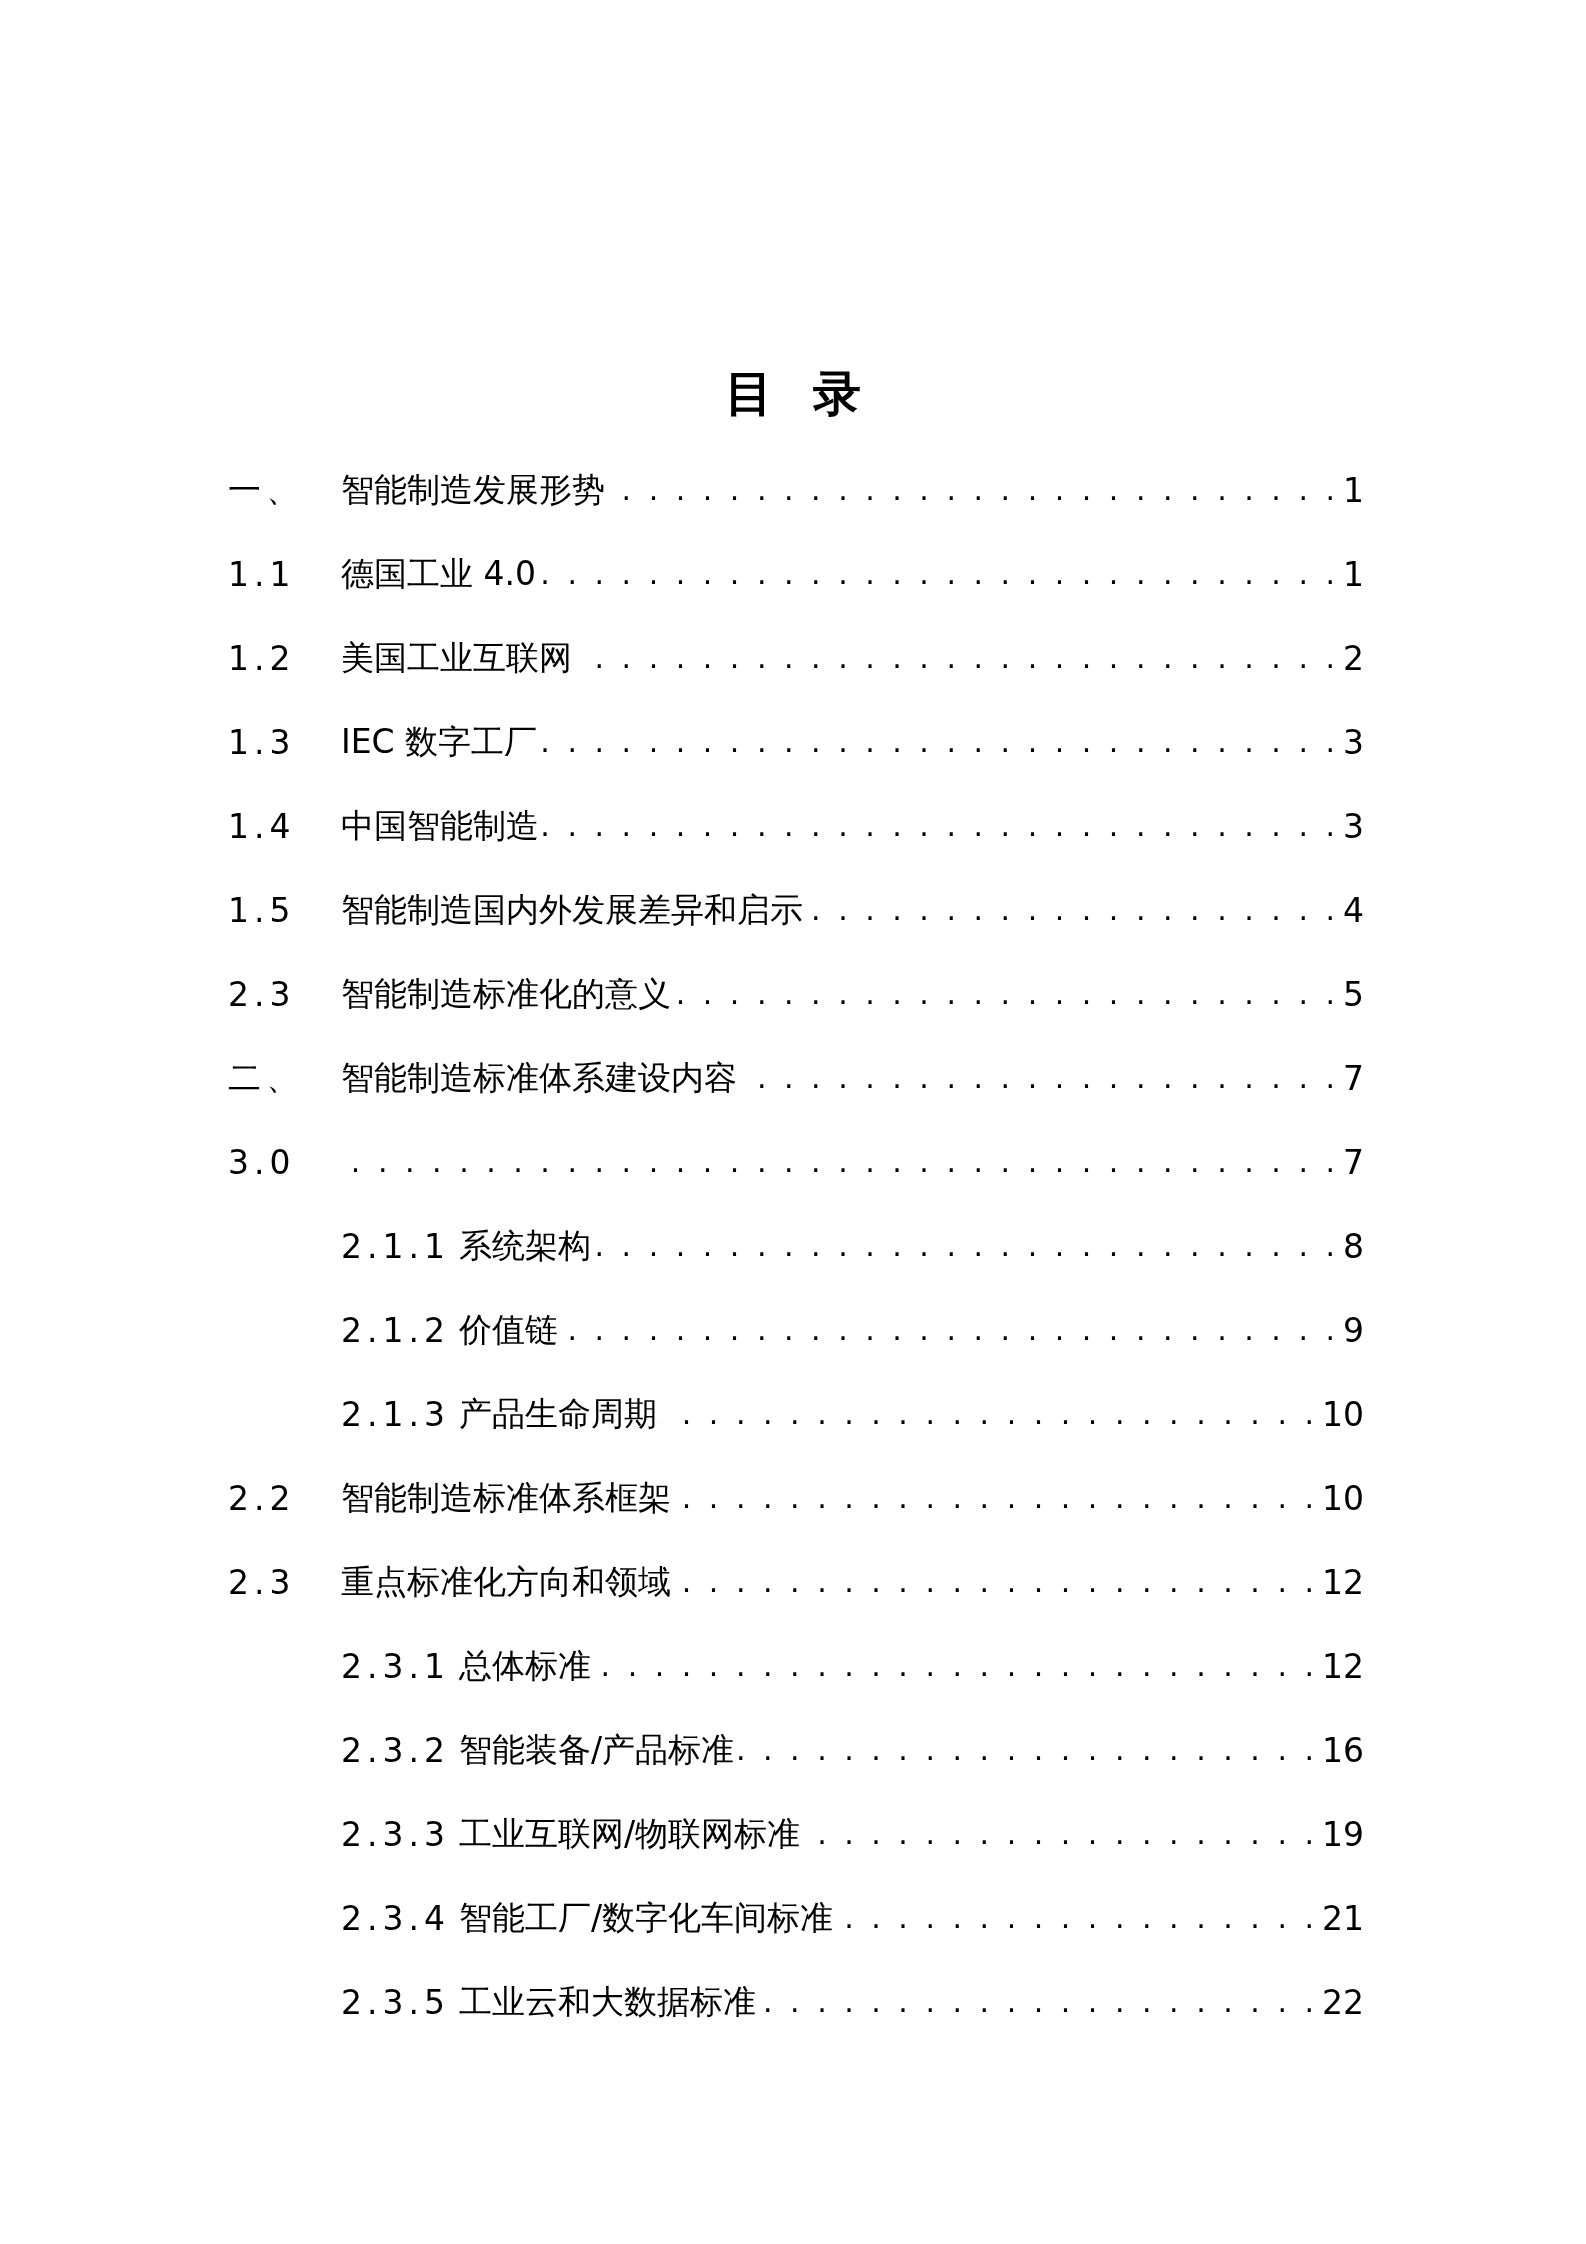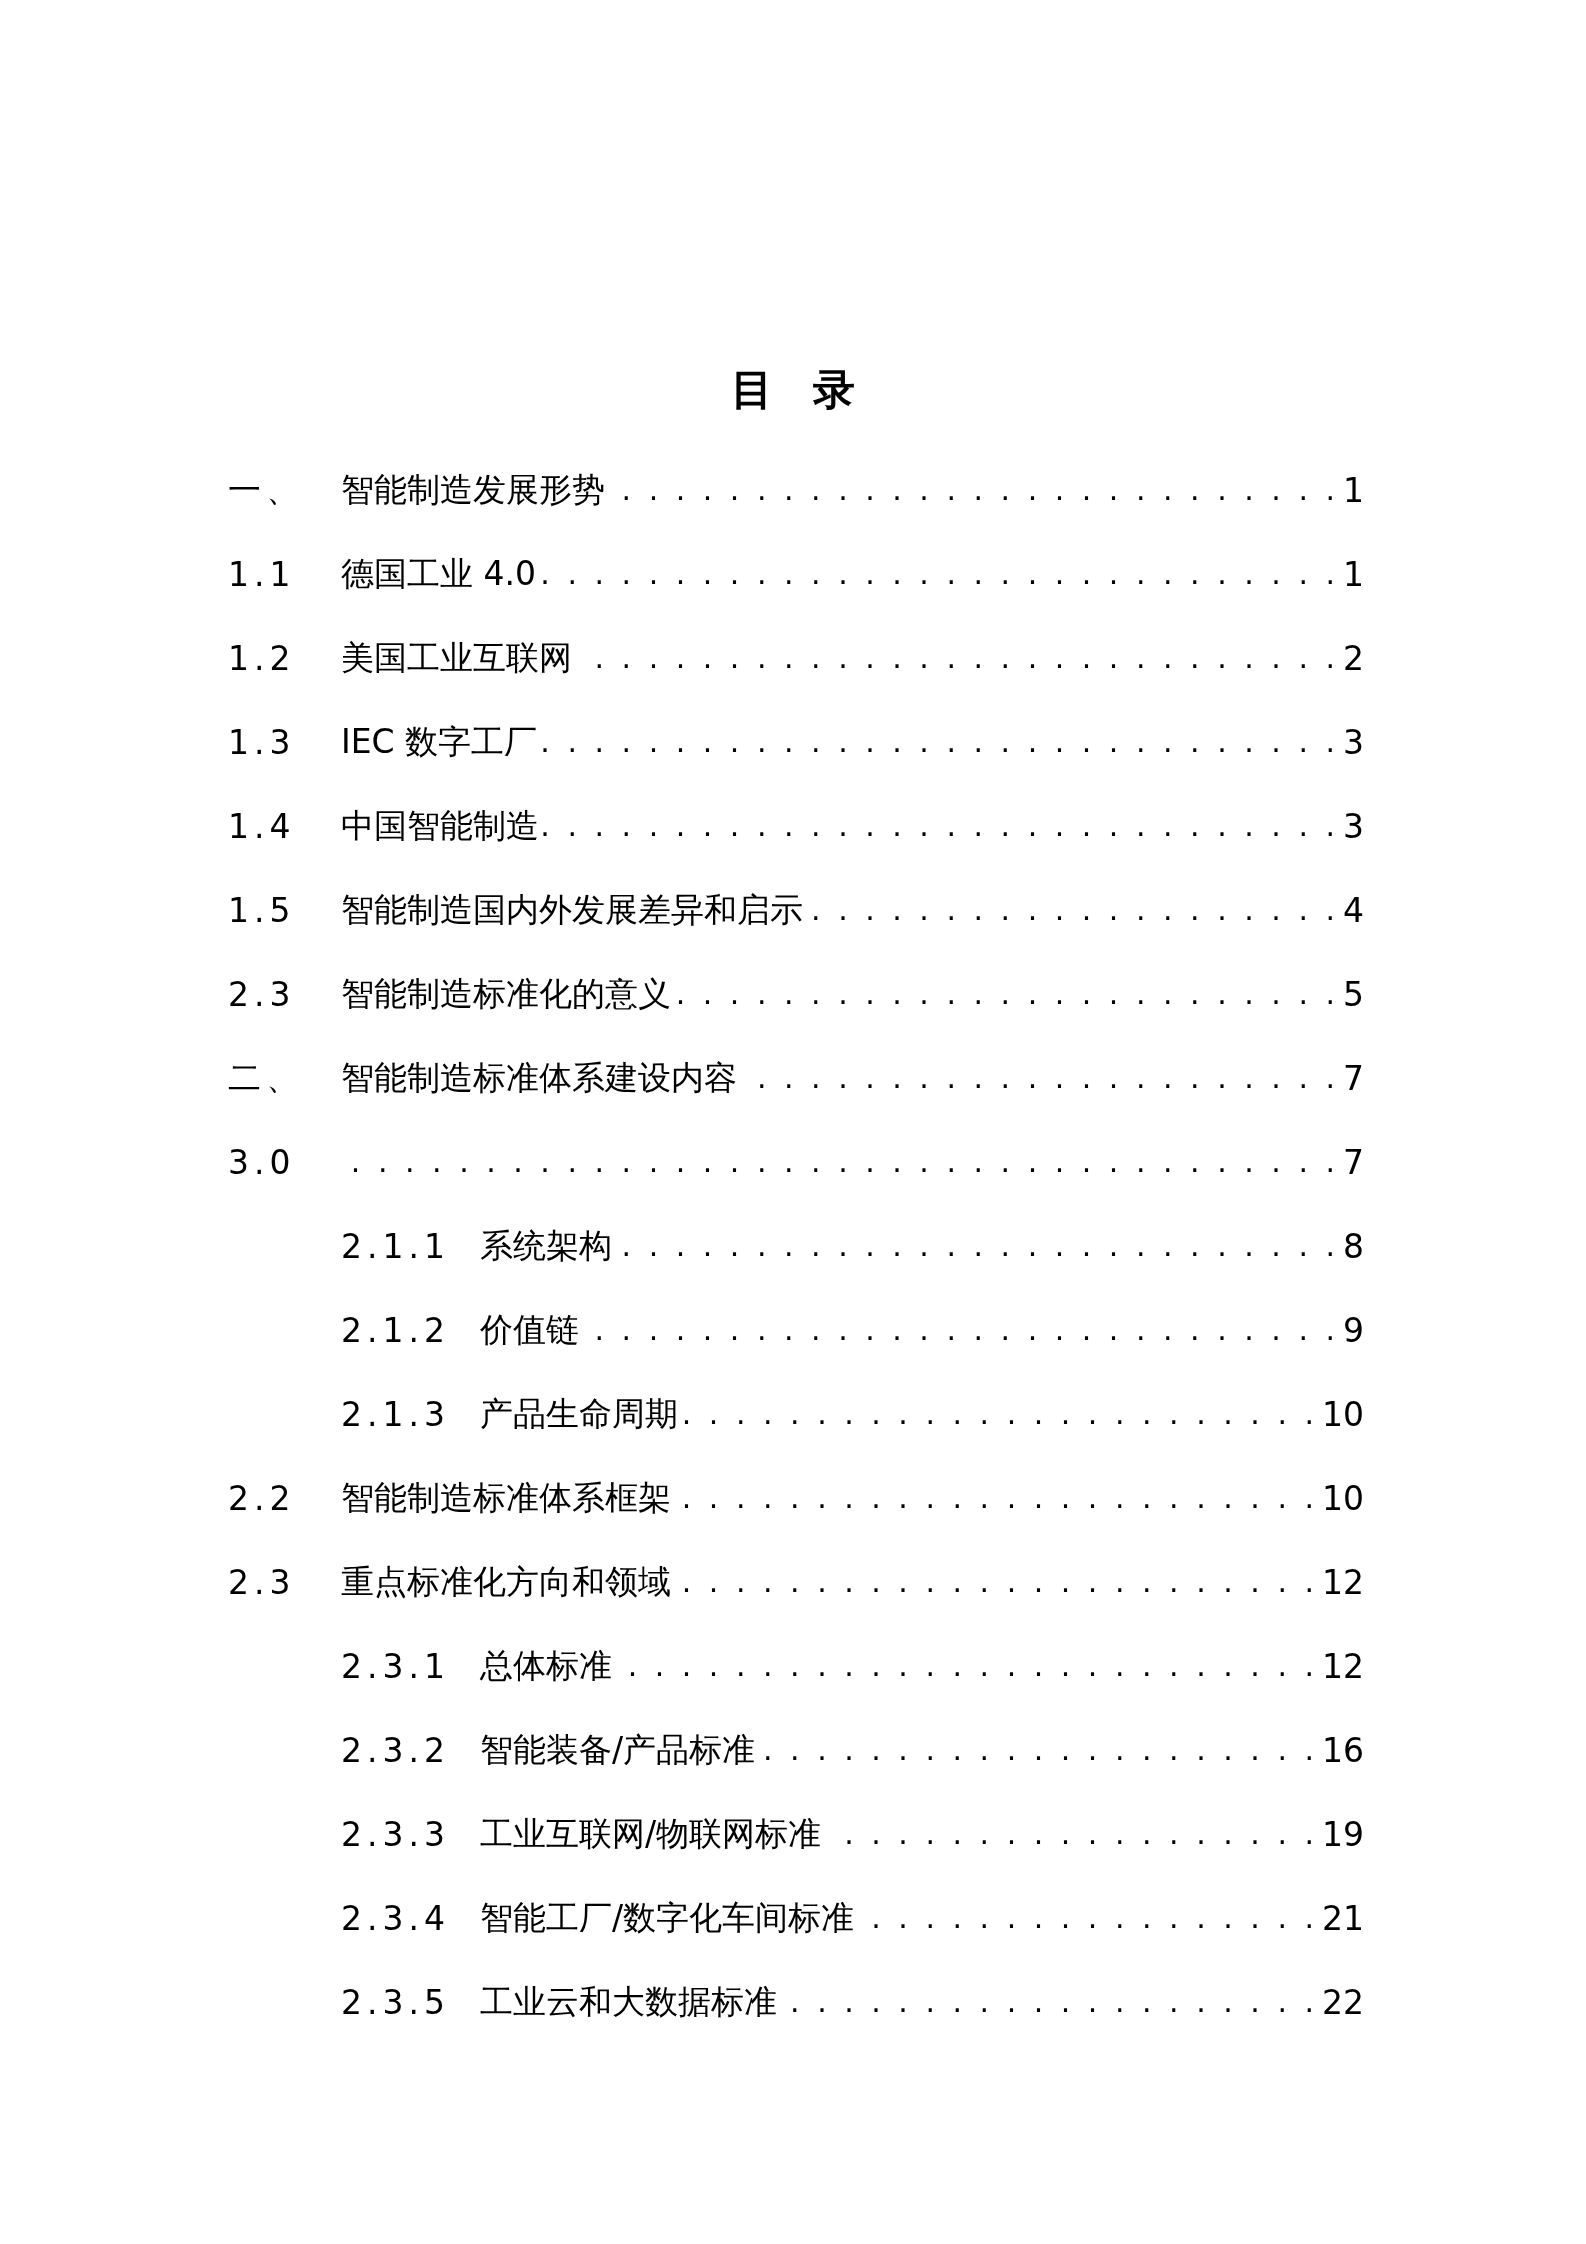--- a/index.html
+++ b/index.html
@@ -1,25 +1,25 @@
 <!DOCTYPE html>
 <html><head>
   <meta charset="utf-8">
   <style>
     html, body { margin: 0; padding: 0; background: #ffffff; }
     body { width: 1586px; height: 2244px; position: relative; overflow: hidden;
            font-family: "DejaVu Sans", "Liberation Sans", sans-serif; color: #000; }
     .title { position: absolute; top: 362px; left: 0; width: 1586px; text-align: center;
-             font-size: 42px; font-weight: bold; letter-spacing: 40px; text-indent: 40px; }
+             font-size: 48px; font-weight: bold; letter-spacing: 40px; text-indent: 40px; }
     .toc { position: absolute; top: 448px; left: 228px; width: 1136px; }
     .row { position: relative; height: 84px; display: flex; align-items: center; font-size: 33px; }
     .num { flex: 0 0 auto; letter-spacing: 5px; }
     .lvl1 .num { width: 113px; }
     .lvl3 { padding-left: 113px; }
-    .lvl3 .num { width: auto; margin-right: 30px; }
+    .lvl3 .num { width: auto; margin-right: 9px; }
     .text { flex: 0 0 auto; white-space: nowrap; }
     .dots { flex: 1 1 auto; overflow: hidden; white-space: nowrap; margin: 0 4px;
             align-self: center; height: 40px; position: relative; }
     .dots::before { content: ". . . . . . . . . . . . . . . . . . . . . . . . . . . . . . . . . . . . . . . . . . . . . . . . . . . . . . . . . . . . . . . . . . . . . . . . . . . . . . . . . . . . . . . . . . . . . . . . . . . .";
                     position: absolute; right: 0; top: 0; font-size: 30px; letter-spacing: 4px; line-height: 40px; }
     .page { flex: 0 0 auto; text-align: right; }
   </style>
 </head>
 <body>
 

